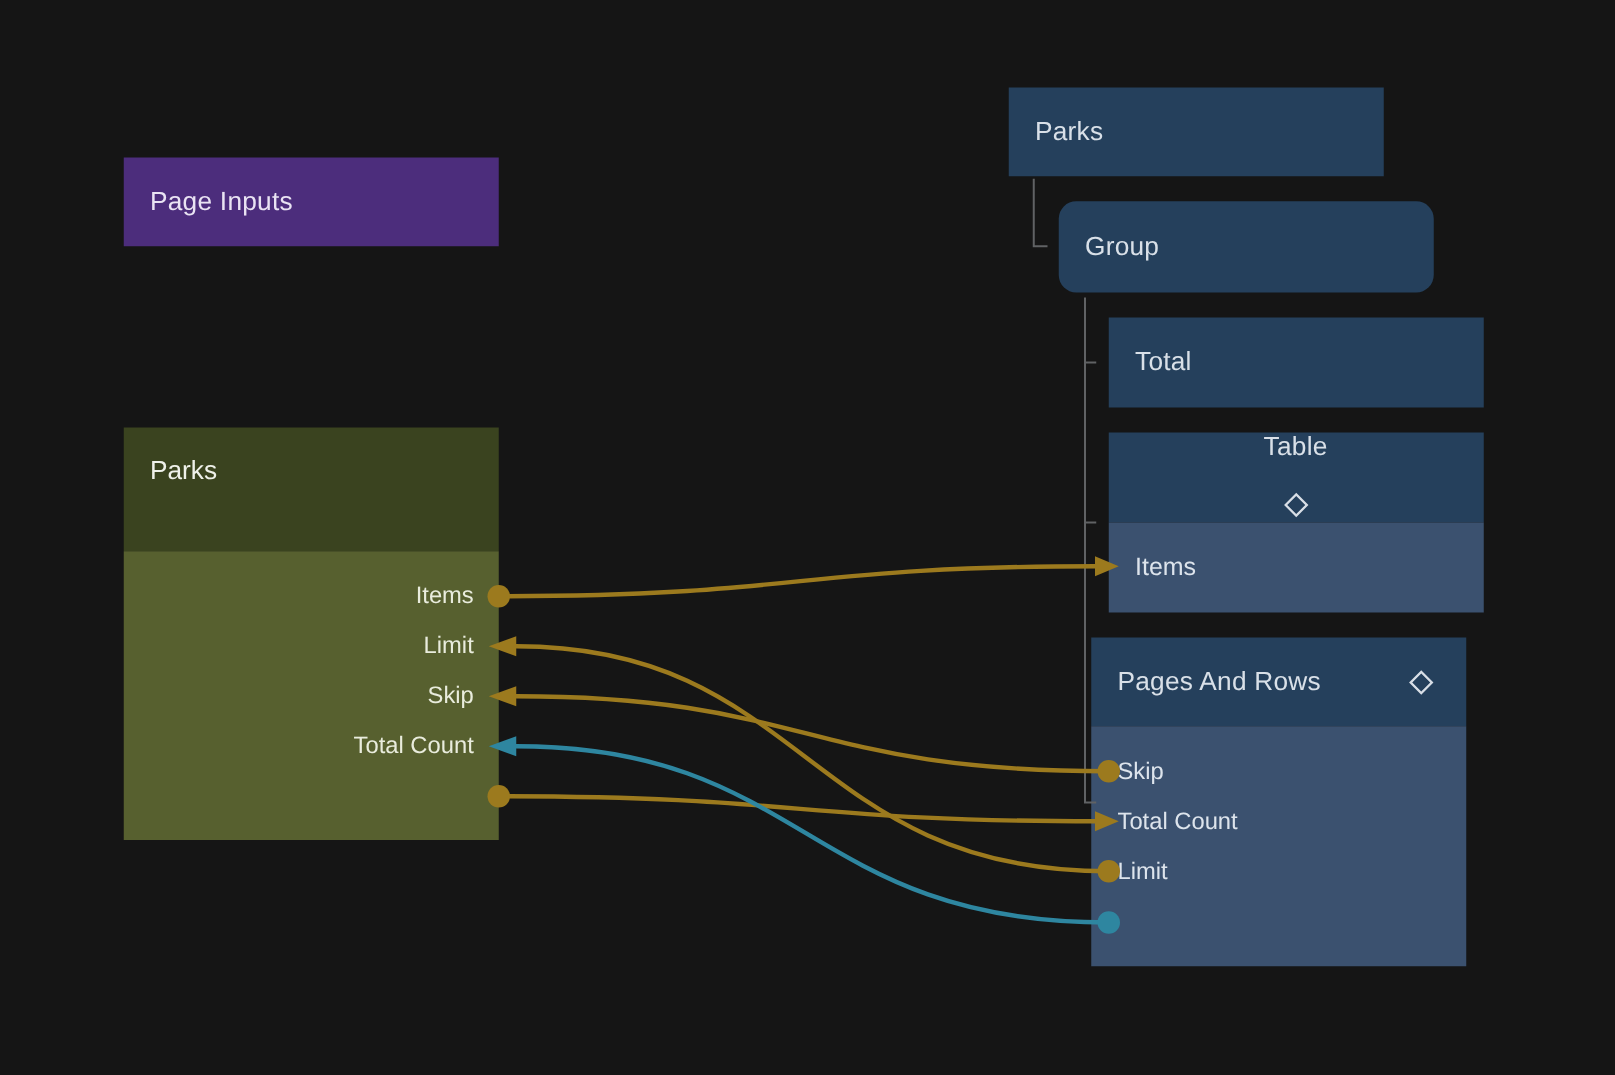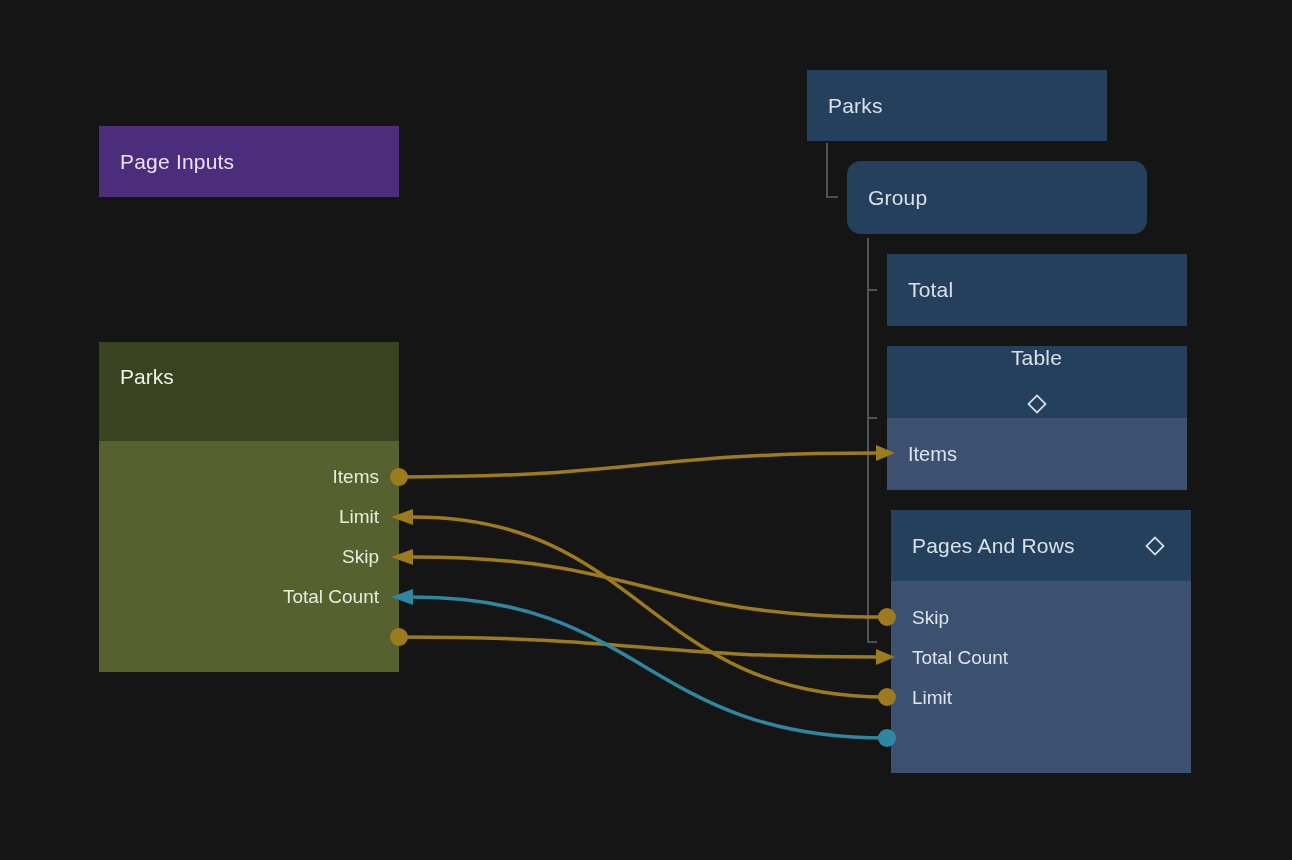--- a/index.html
+++ b/index.html
@@ -95,21 +95,21 @@
       <div class="node-title">Table</div>
       <svg width="28" height="28" viewBox="0 0 28 28">
         <rect x="8" y="8" width="12" height="12" fill="none" stroke="#d8dee6" stroke-width="1.8" transform="rotate(45 14 14)"></rect>
       </svg>
     </div>
     <div class="blue-row-box items-row" style="height:72px;">
       <span>Items</span>
     </div>
   </div>
 
-  <div class="node" style="left:891px; top:510px; width:300px;text-align:right;">
+  <div class="node" style="left:873px; top:510px; width:300px;text-align:right;">
     <div class="blue-node" style="height:71px;">
       <div class="node-title">Pages And Rows</div>
       <svg width="28" height="28" viewBox="0 0 28 28">
         <rect x="8" y="8" width="12" height="12" fill="none" stroke="#d8dee6" stroke-width="1.8" transform="rotate(45 14 14)"></rect>
       </svg>
     </div>
     <div class="blue-row-box" style="height:192px; padding-top:17px; box-sizing:border-box;">
       <div class="blue-row">
         <span>Skip</span>
       </div>

